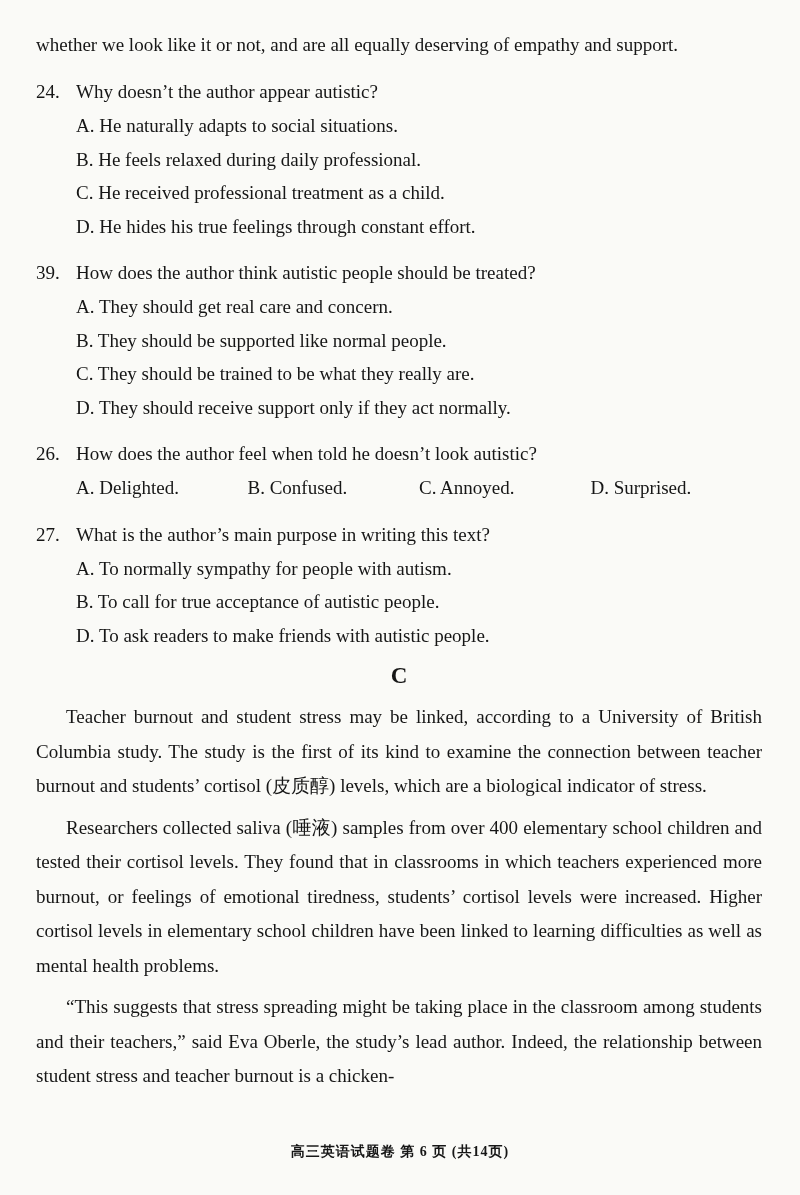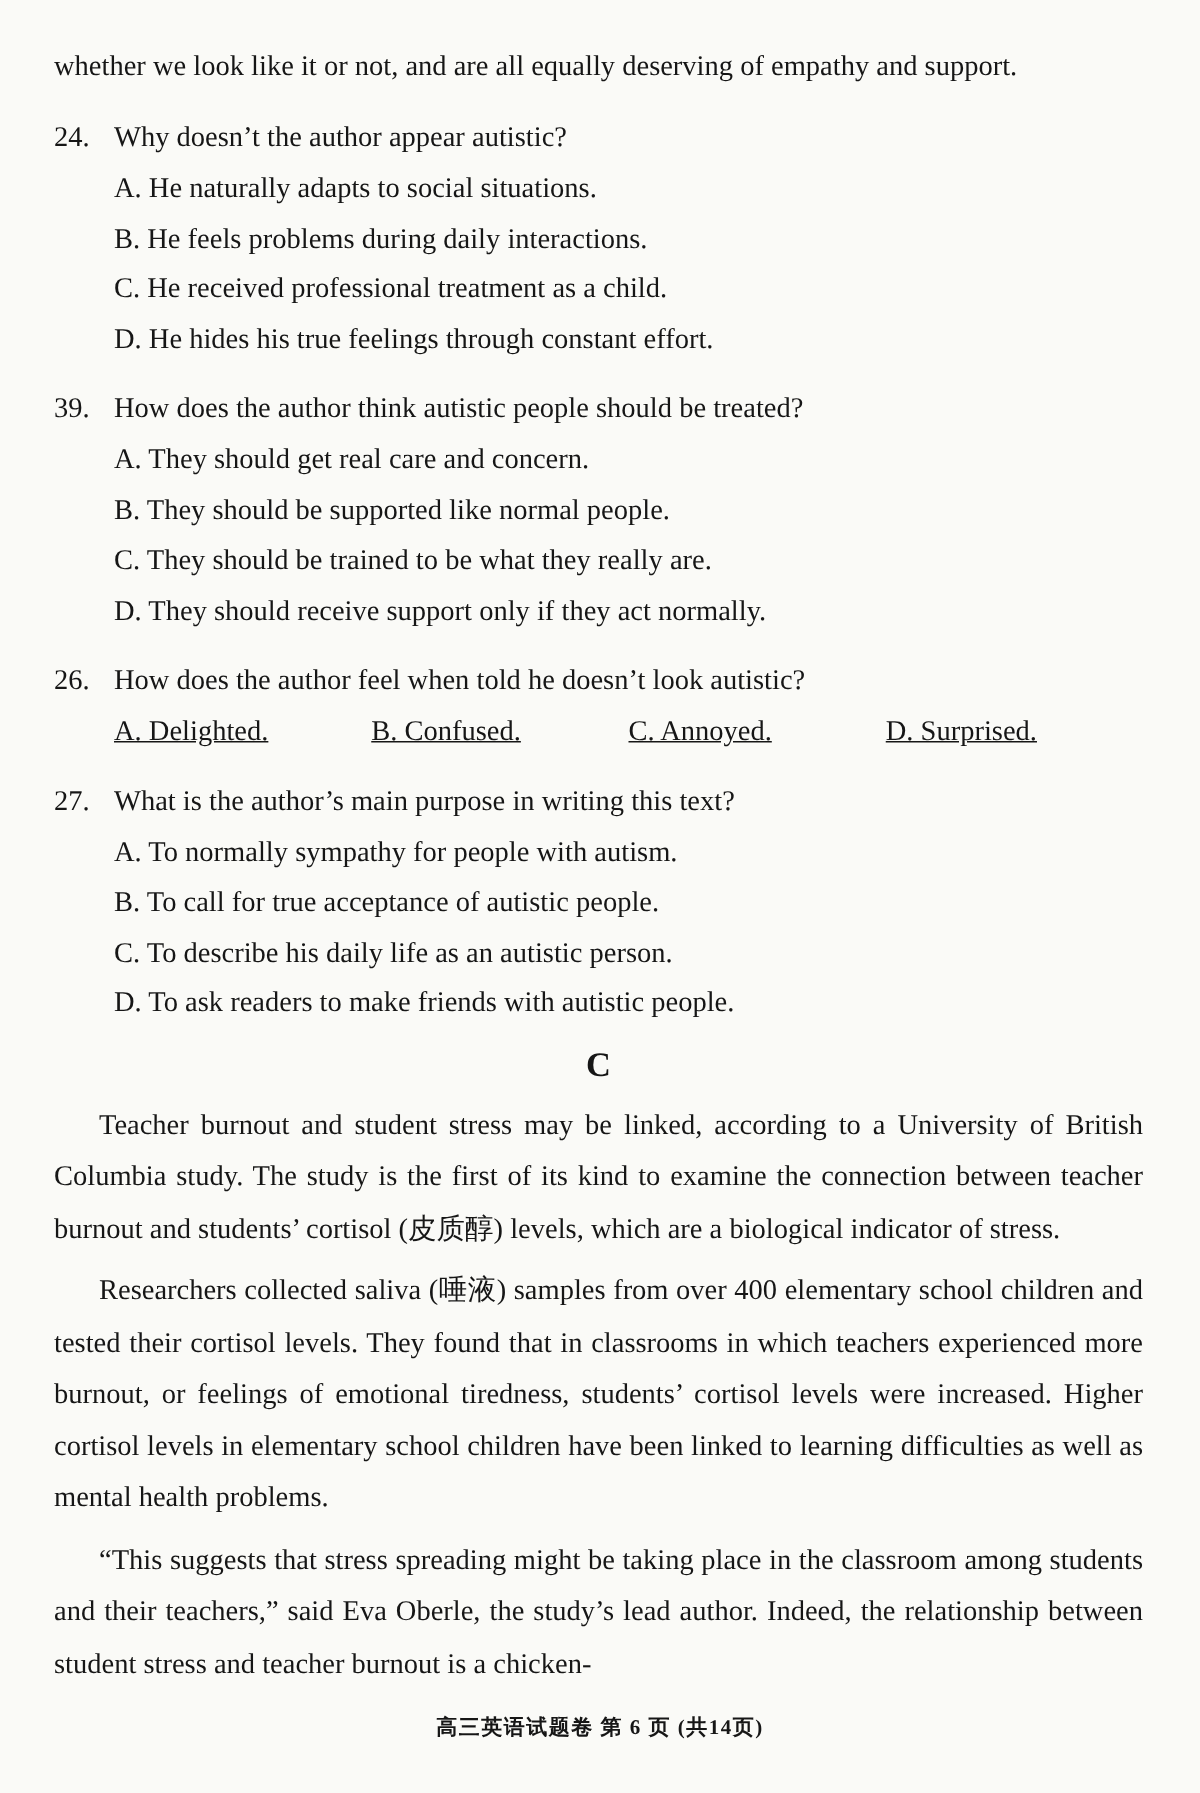--- a/index.html
+++ b/index.html
@@ -32,21 +32,21 @@
   .qtext { flex: 1; }
   .option {
     margin-left: 40px;
     line-height: 33.5px;
   }
   .inline-options {
     display: flex;
     margin-left: 40px;
     line-height: 33.5px;
   }
-  .inline-options span { width: 25%; text-decoration: underline; }
+  .inline-options span { width: 25%; }
   .section-label {
     text-align: center;
     font-weight: bold;
     font-size: 23px;
     line-height: 34px;
     margin: 7px 0 3px 0;
   }
   .passage {
     line-height: 34.5px;
     text-align: justify;
@@ -70,21 +70,21 @@
 <div>
 
   <p class="cont-line">whether we look like it or not, and are all equally deserving of empathy and support.</p>
 
   <section class="question">
     <p class="stem">
       <span class="qnum">24.</span>
       <span class="qtext">Why doesn’t the author appear autistic?</span>
     </p>
     <p class="option">A.  He naturally adapts to social situations.</p>
-    <p class="option">B.  He feels problems during daily interactions.</p>
+    <p class="option">B.  He feels relaxed during daily professional.</p>
     <p class="option">C.  He received professional treatment as a child.</p>
     <p class="option">D.  He hides his true feelings through constant effort.</p>
   </section>
 
   <section class="question">
     <p class="stem">
       <span class="qnum">39.</span>
       <span class="qtext">How does the author think autistic people should be treated?</span>
     </p>
     <p class="option">A.  They should get real care and concern.</p>
@@ -106,21 +106,20 @@
     </p>
   </section>
 
   <section class="question">
     <p class="stem">
       <span class="qnum">27.</span>
       <span class="qtext">What is the author’s main purpose in writing this text?</span>
     </p>
     <p class="option">A.  To normally sympathy for people with autism.</p>
     <p class="option">B.  To call for true acceptance of autistic people.</p>
-    <p class="option">C.  To describe his daily life as an autistic person.</p>
     <p class="option">D.  To ask readers to make friends with autistic people.</p>
   </section>
 
   <h2 class="section-label">C</h2>
 
   <p class="passage">Teacher burnout and student stress may be linked, according to a University of British Columbia study. The study is the first of its kind to examine the connection between teacher burnout and students’ cortisol (皮质醇) levels, which are a biological indicator of stress.</p>
   <p class="passage">Researchers collected saliva (唾液) samples from over 400 elementary school children and tested their cortisol levels. They found that in classrooms in which teachers experienced more burnout, or feelings of emotional tiredness, students’ cortisol levels were increased. Higher cortisol levels in elementary school children have been linked to learning difficulties as well as mental health problems.</p>
   <p class="passage">“This suggests that stress spreading might be taking place in the classroom among students and their teachers,” said Eva Oberle, the study’s lead author. Indeed, the relationship between student stress and teacher burnout is a chicken-</p>
 
   <div class="footer">高三英语试题卷 第 6 页 (共14页)</div>

